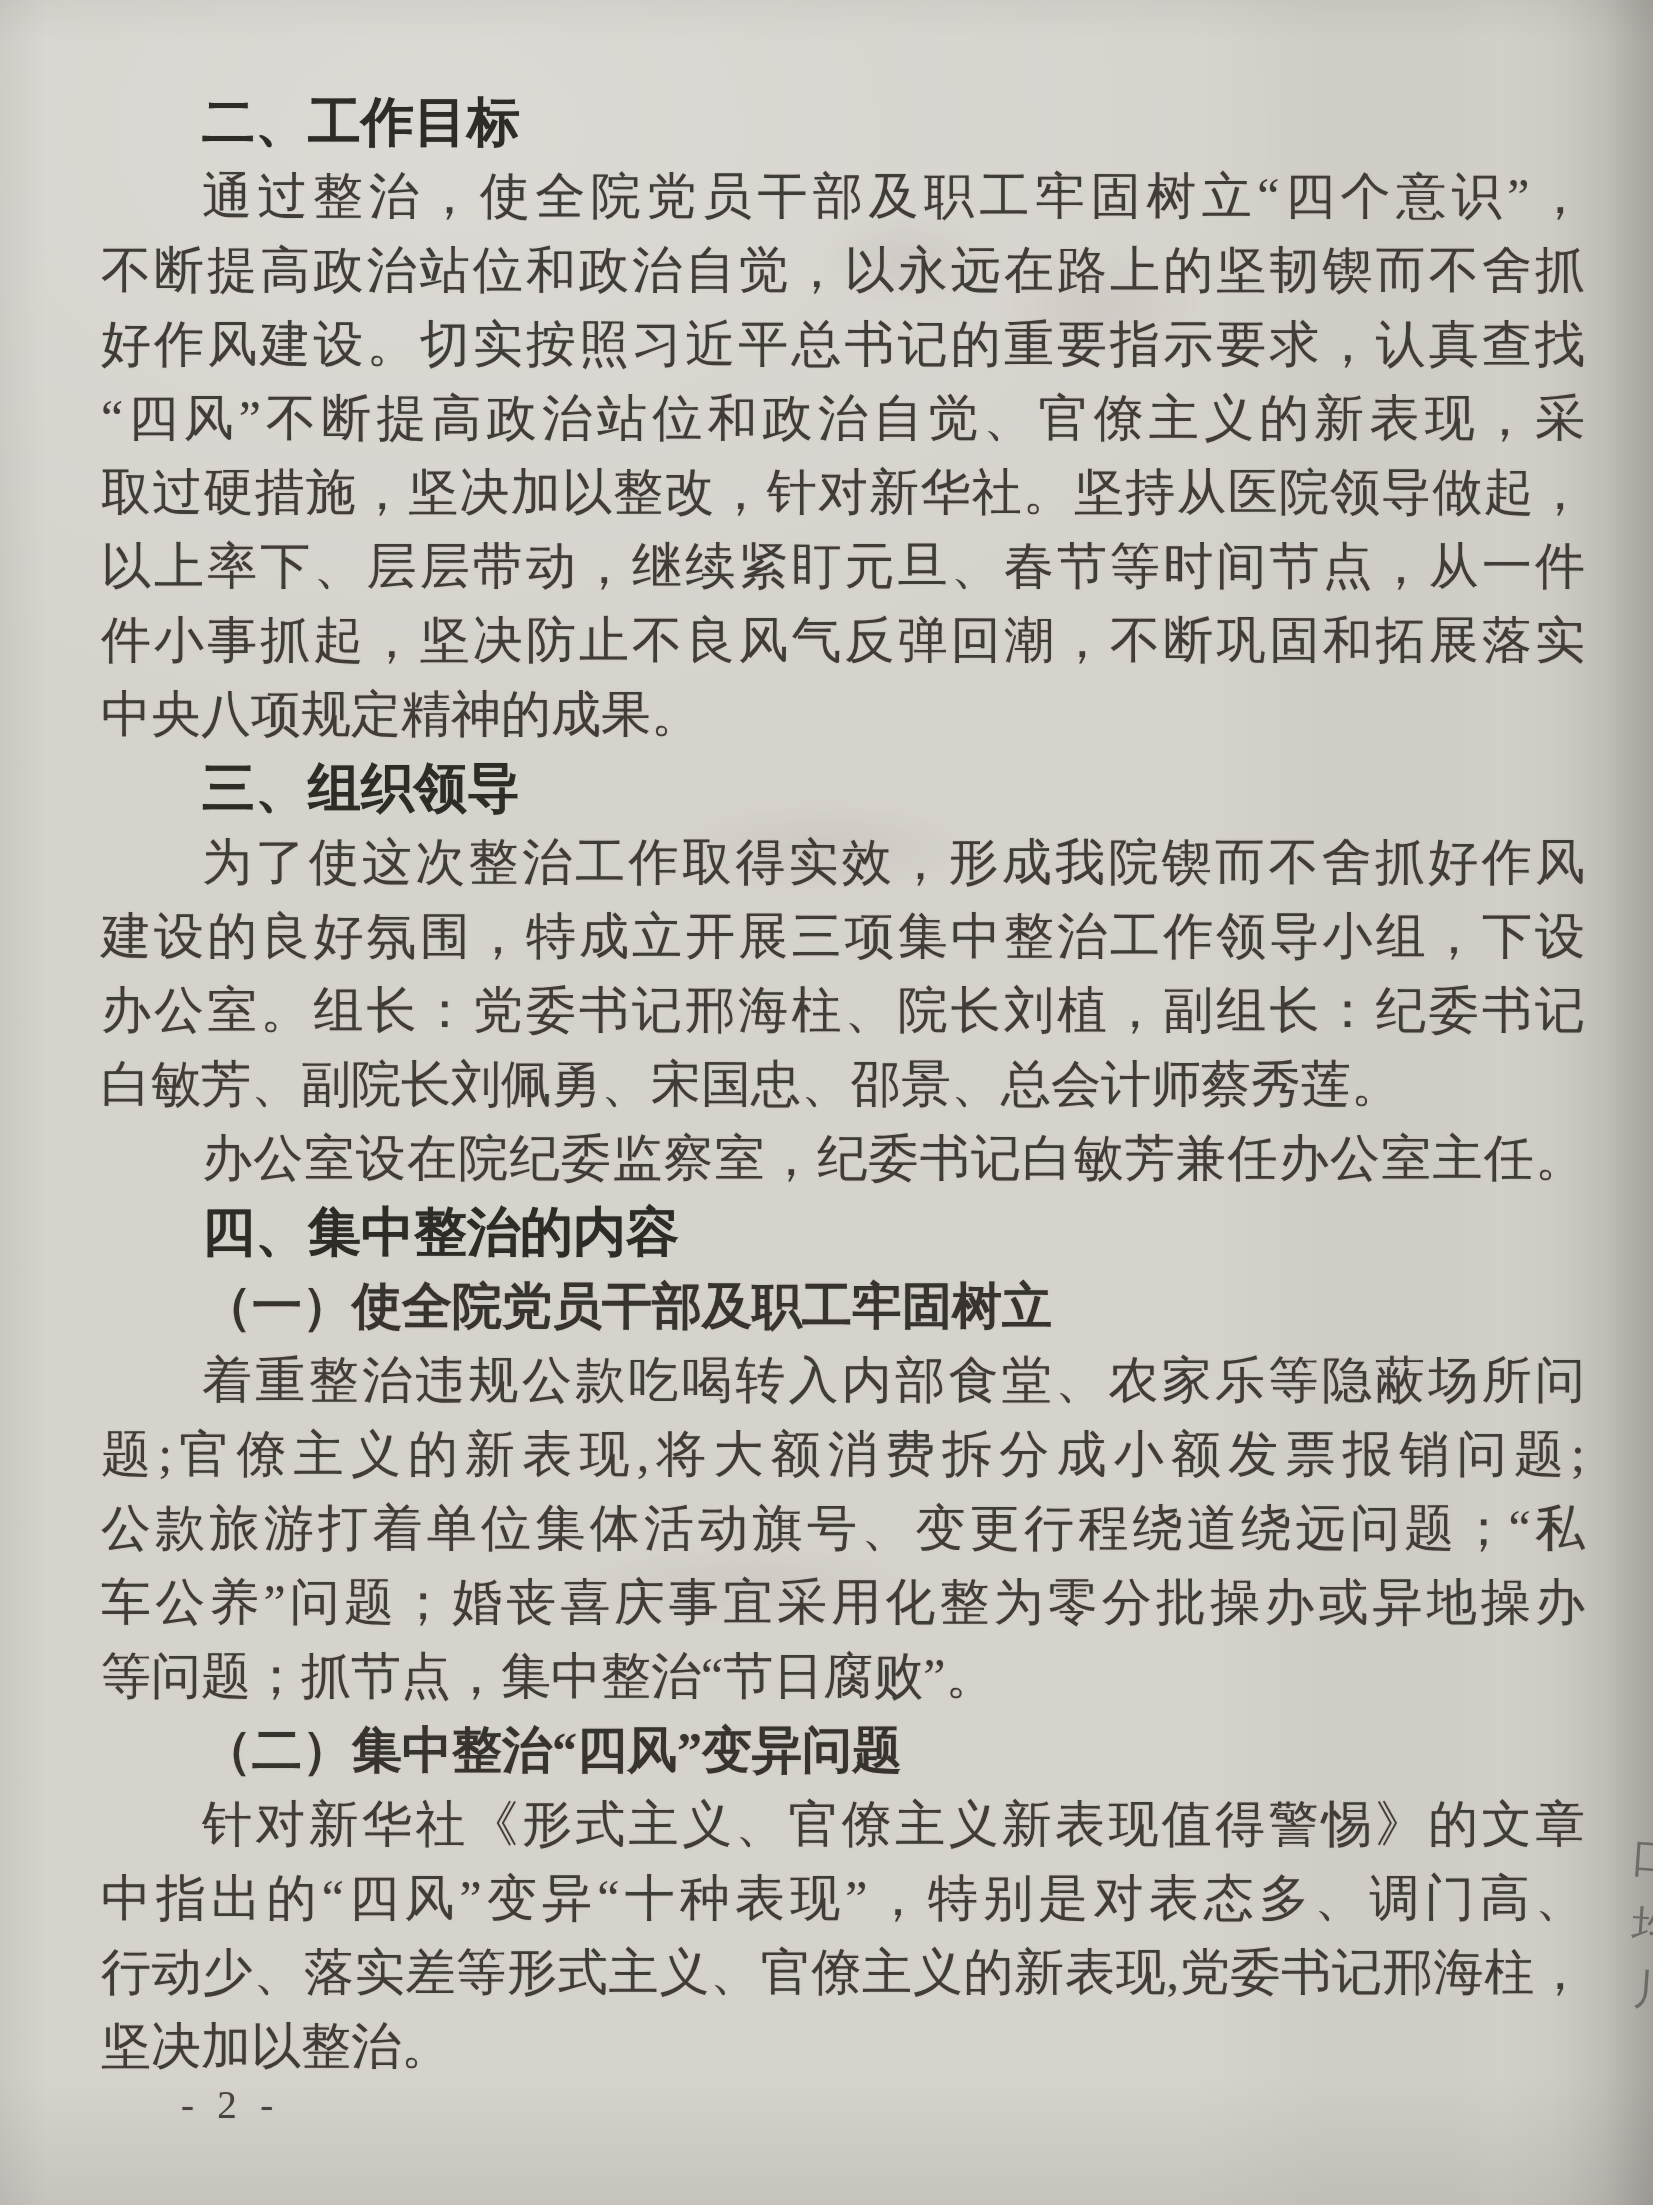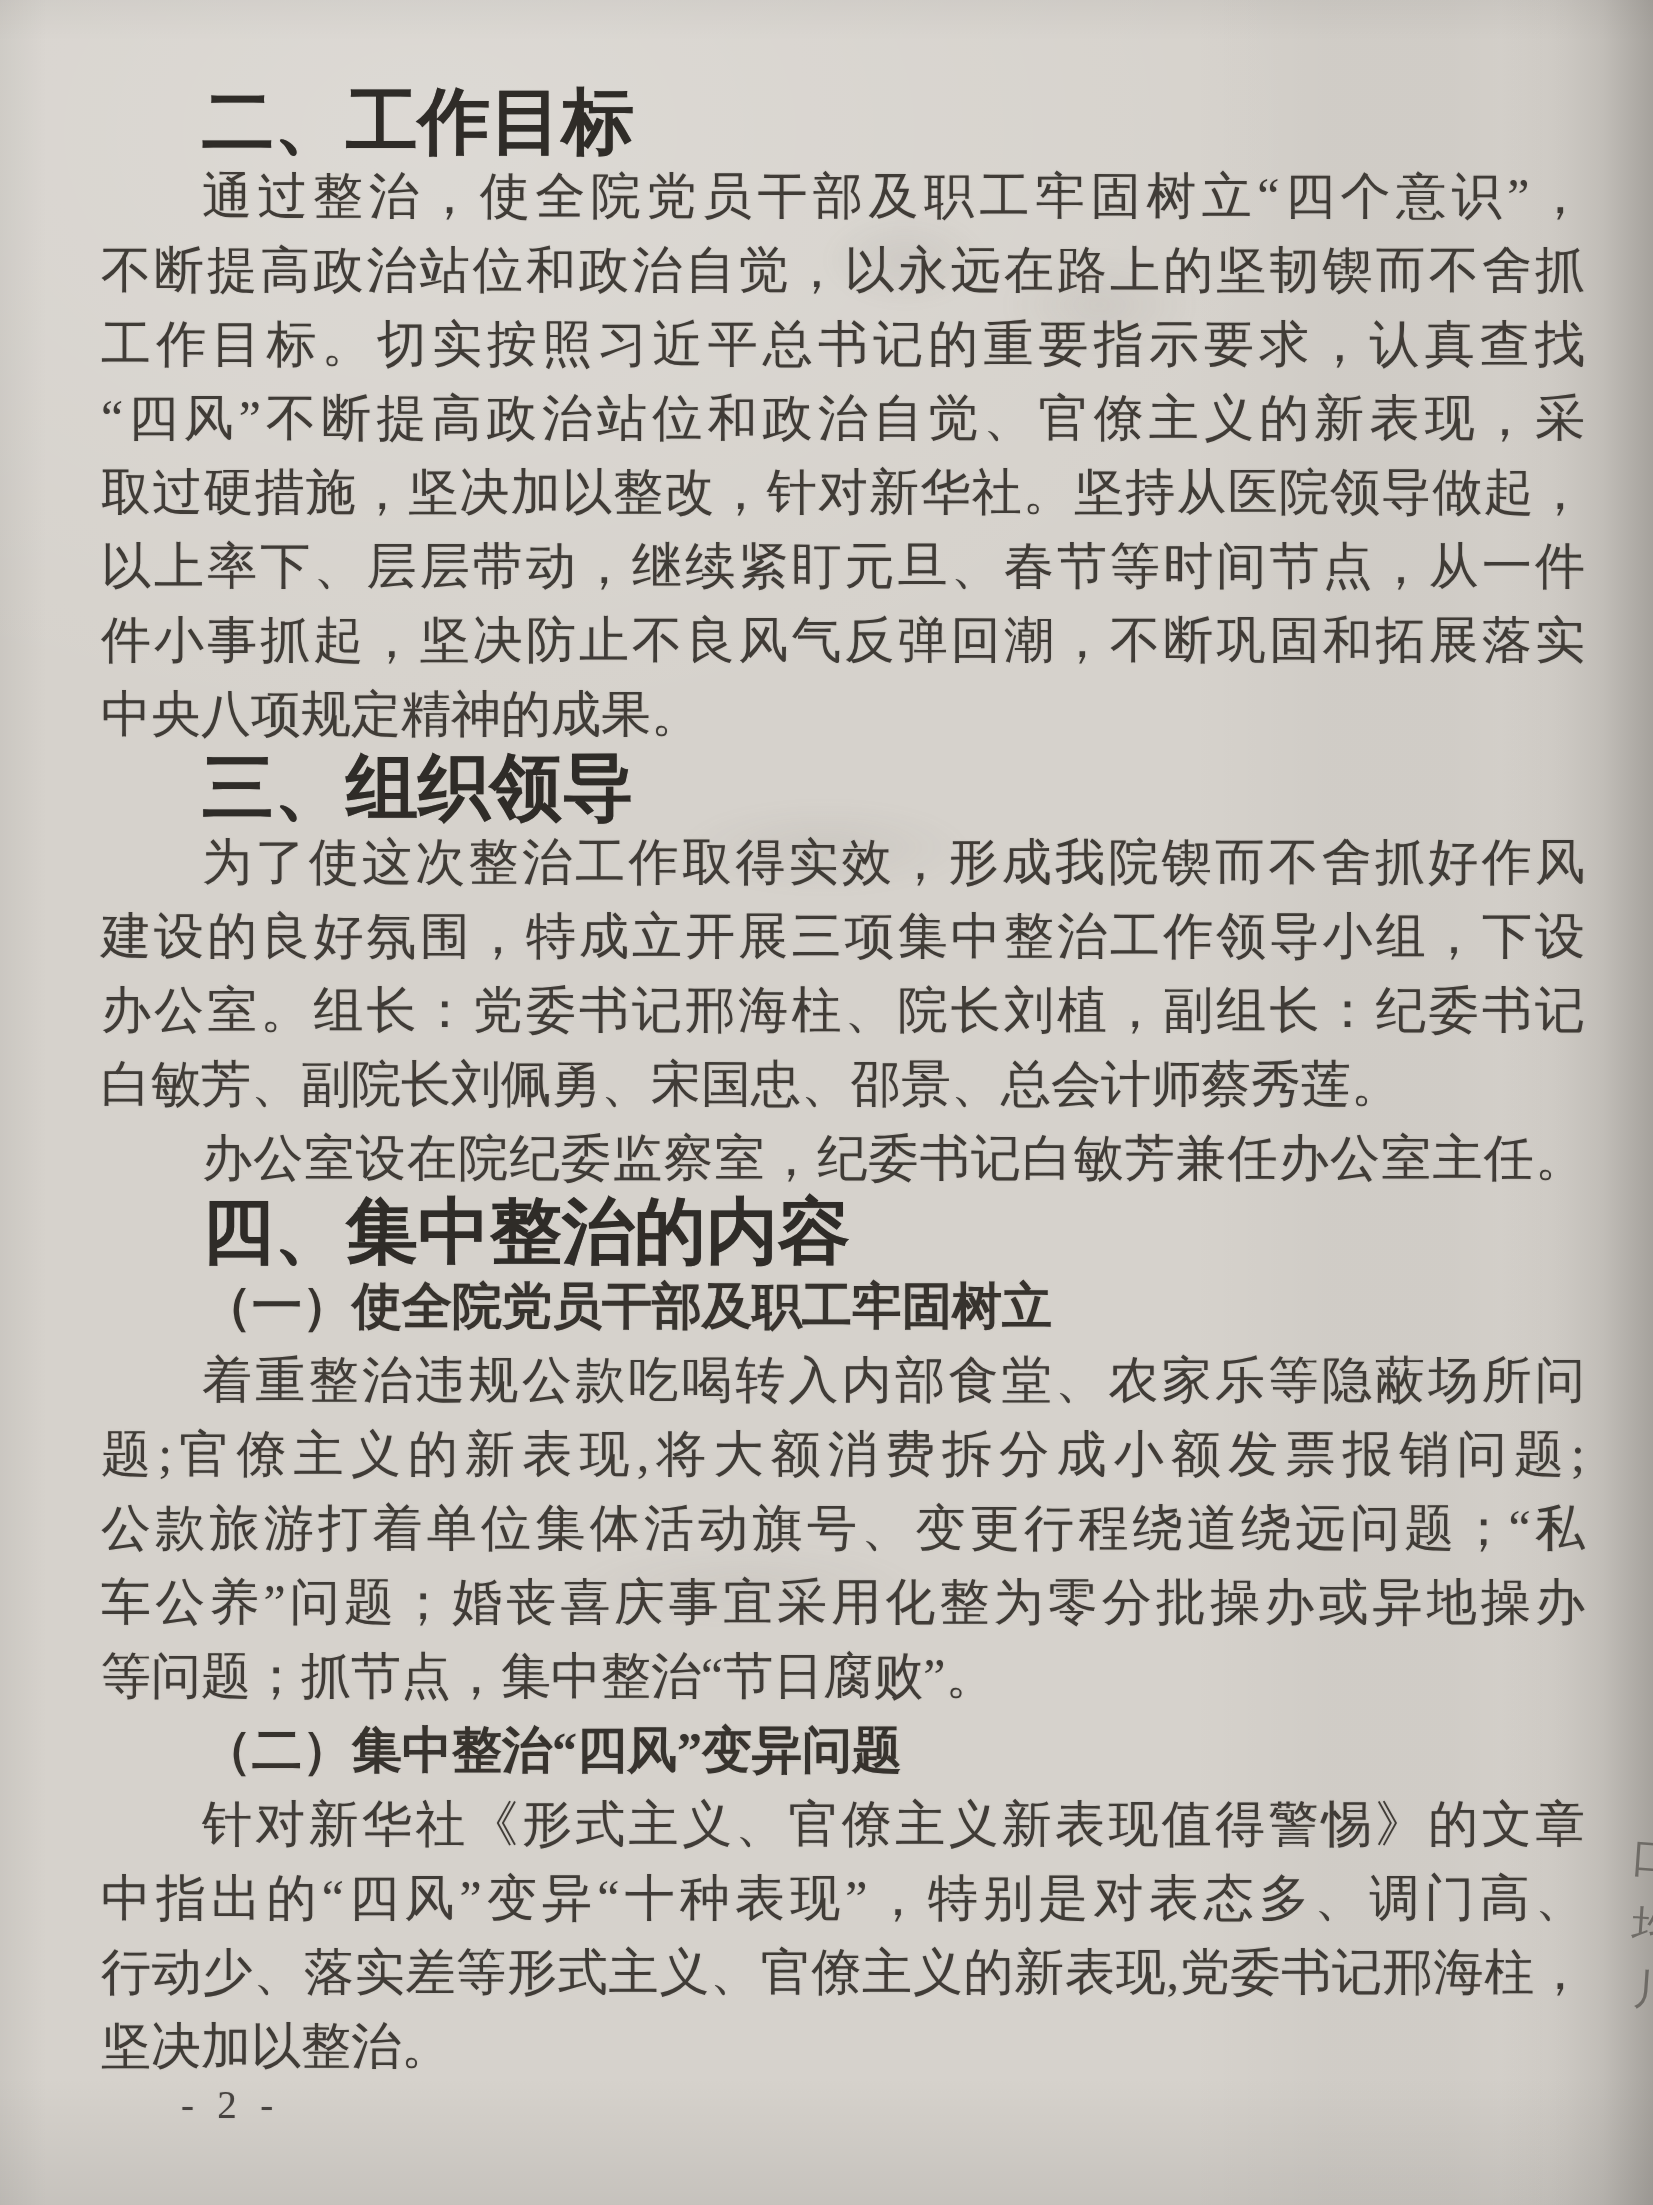--- a/index.html
+++ b/index.html
@@ -36,21 +36,21 @@
   }
   .line.indent { text-indent: 101px; }
   .line.fill {
     text-align: justify;
     text-align-last: justify;
     text-justify: inter-character;
   }
   .line.heading {
     font-family: Liberation Serif, serif;
     font-weight: 900;
-    font-size: 72px;
+    font-size: 53px;
     color: #2f2c28;
     text-shadow: 0 0 0.7px rgba(47,44,40,0.6);
   }
   .line.subheading {
     font-weight: 700;
     color: #37332e;
   }
   .page-number {
     position: absolute;
     left: 181px; top: 2071px;
@@ -98,21 +98,21 @@
 
 <div class="sheet">
   <div class="smudge smudge-1"></div>
   <div class="smudge smudge-2"></div>
   <div class="smudge smudge-3"></div>
 
   <main class="doc">
       <div class="line heading indent">二、工作目标</div>
       <div class="line body indent fill">通过整治，使全院党员干部及职工牢固树立“四个意识”，</div>
       <div class="line body fill">不断提高政治站位和政治自觉，以永远在路上的坚韧锲而不舍抓</div>
-      <div class="line body fill">工作目标。切实按照习近平总书记的重要指示要求，认真查找</div>
+      <div class="line body fill">好作风建设。切实按照习近平总书记的重要指示要求，认真查找</div>
       <div class="line body fill">“四风”不断提高政治站位和政治自觉、官僚主义的新表现，采</div>
       <div class="line body fill">取过硬措施，坚决加以整改，针对新华社。坚持从医院领导做起，</div>
       <div class="line body fill">以上率下、层层带动，继续紧盯元旦、春节等时间节点，从一件</div>
       <div class="line body fill">件小事抓起，坚决防止不良风气反弹回潮，不断巩固和拓展落实</div>
       <div class="line body">中央八项规定精神的成果。</div>
       <div class="line heading indent">三、组织领导</div>
       <div class="line body indent fill">为了使这次整治工作取得实效，形成我院锲而不舍抓好作风</div>
       <div class="line body fill">建设的良好氛围，特成立开展三项集中整治工作领导小组，下设</div>
       <div class="line body fill">办公室。组长：党委书记邢海柱、院长刘植，副组长：纪委书记</div>
       <div class="line body">白敏芳、副院长刘佩勇、宋国忠、邵景、总会计师蔡秀莲。</div>

